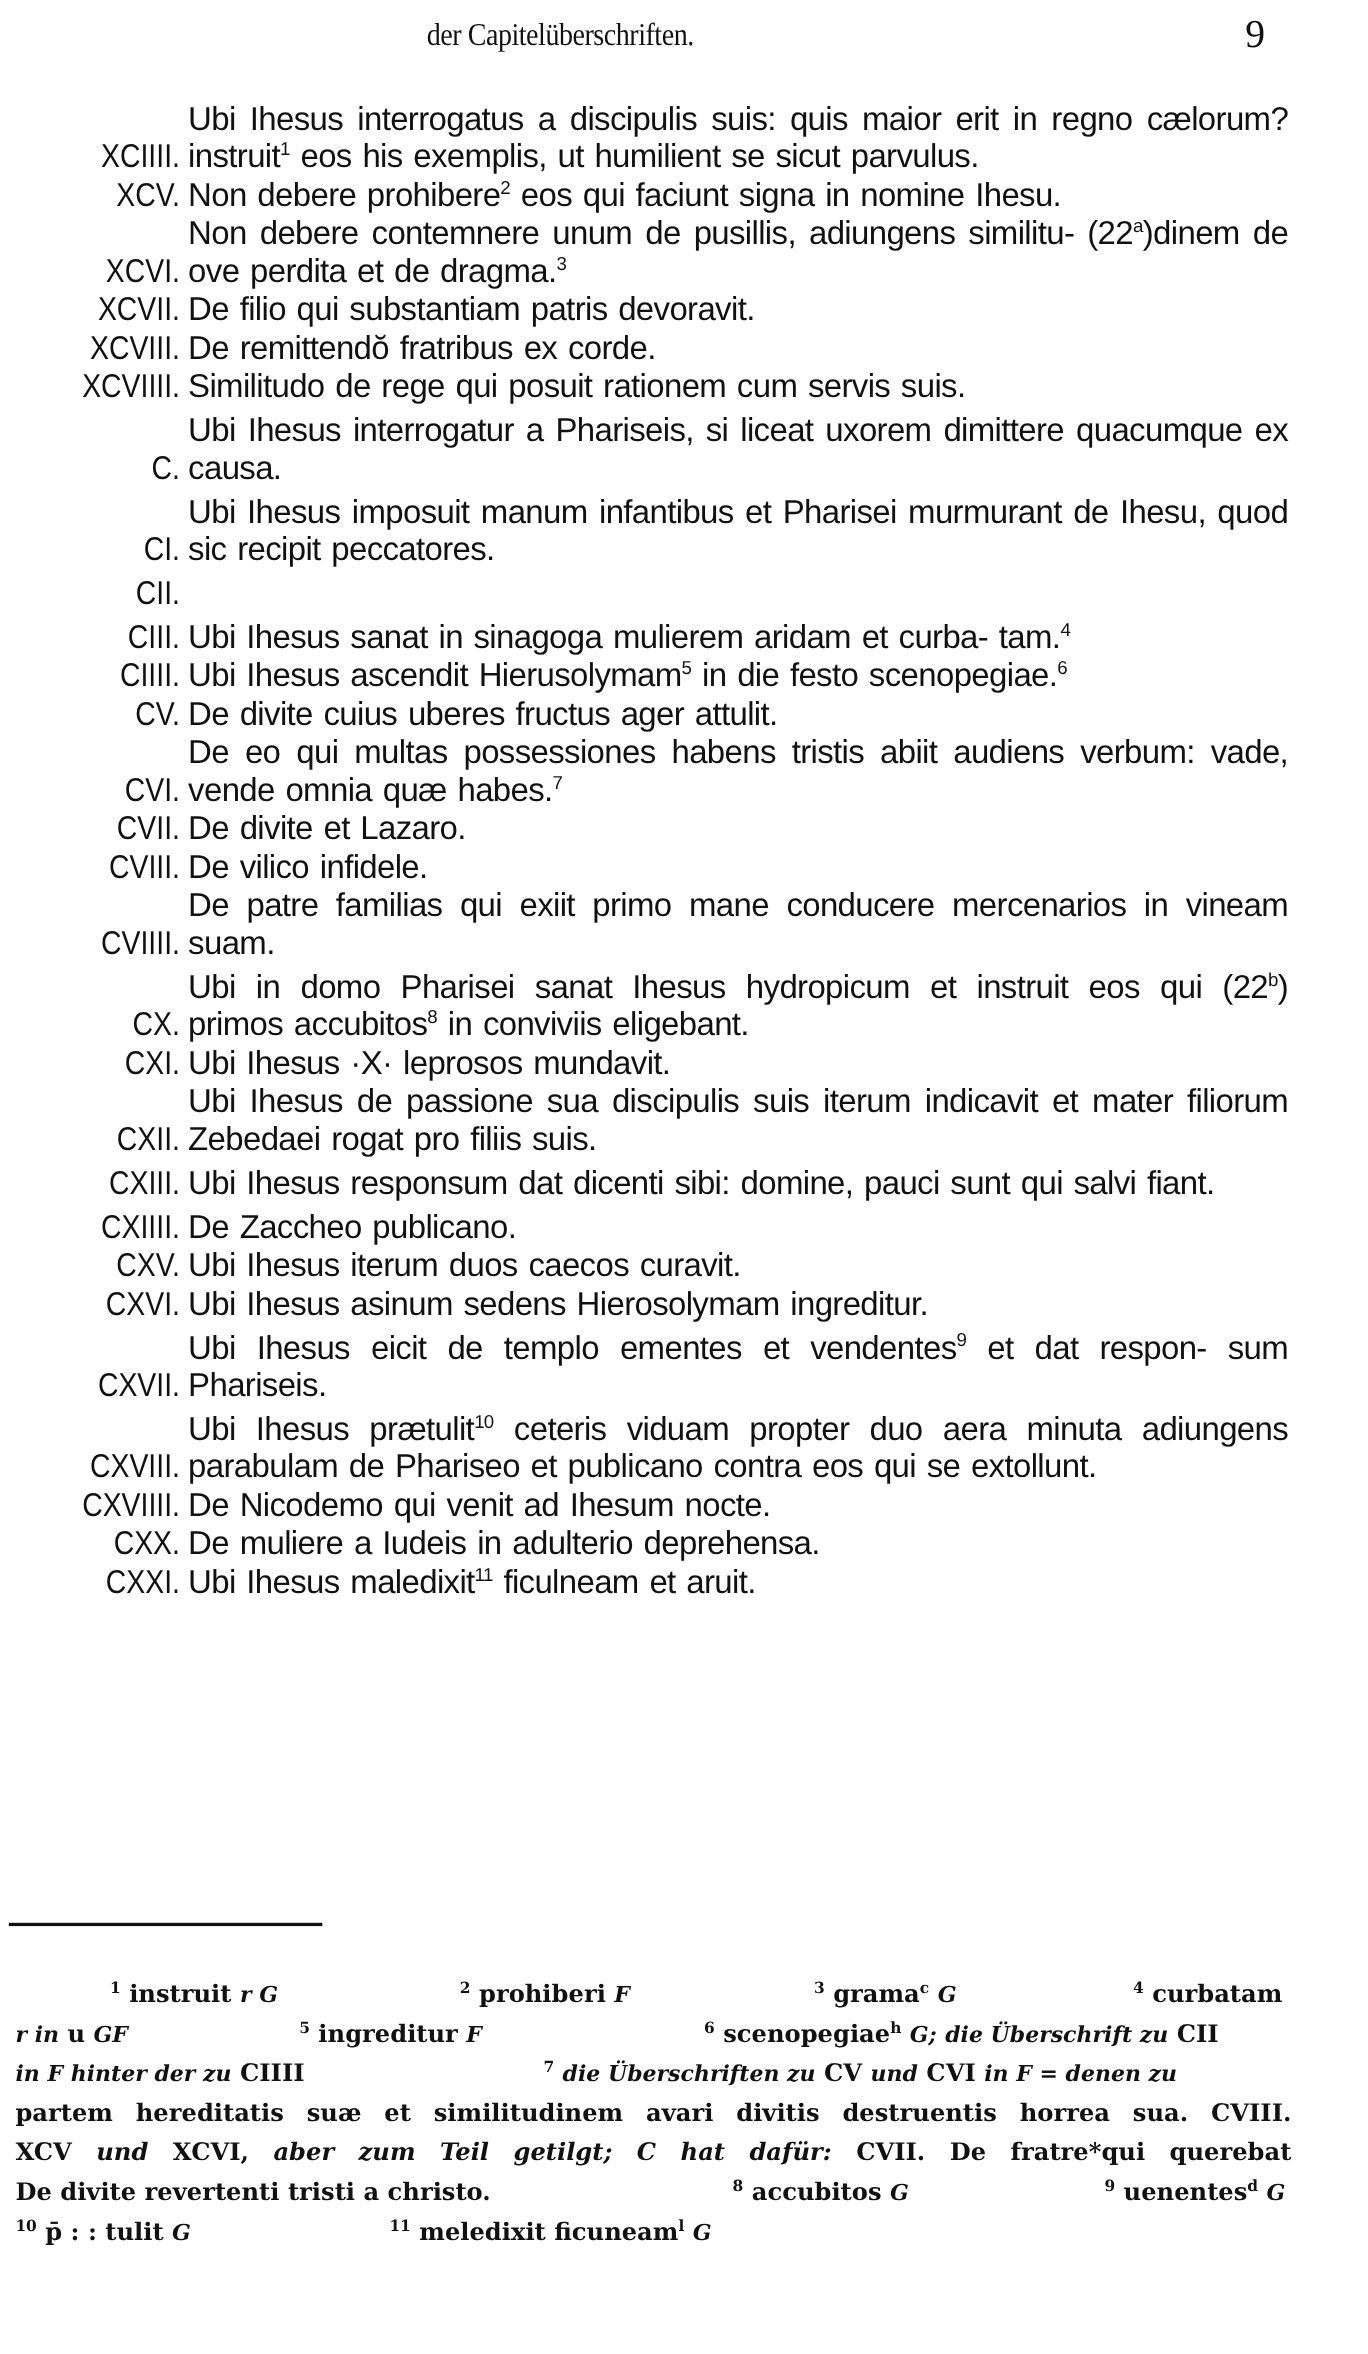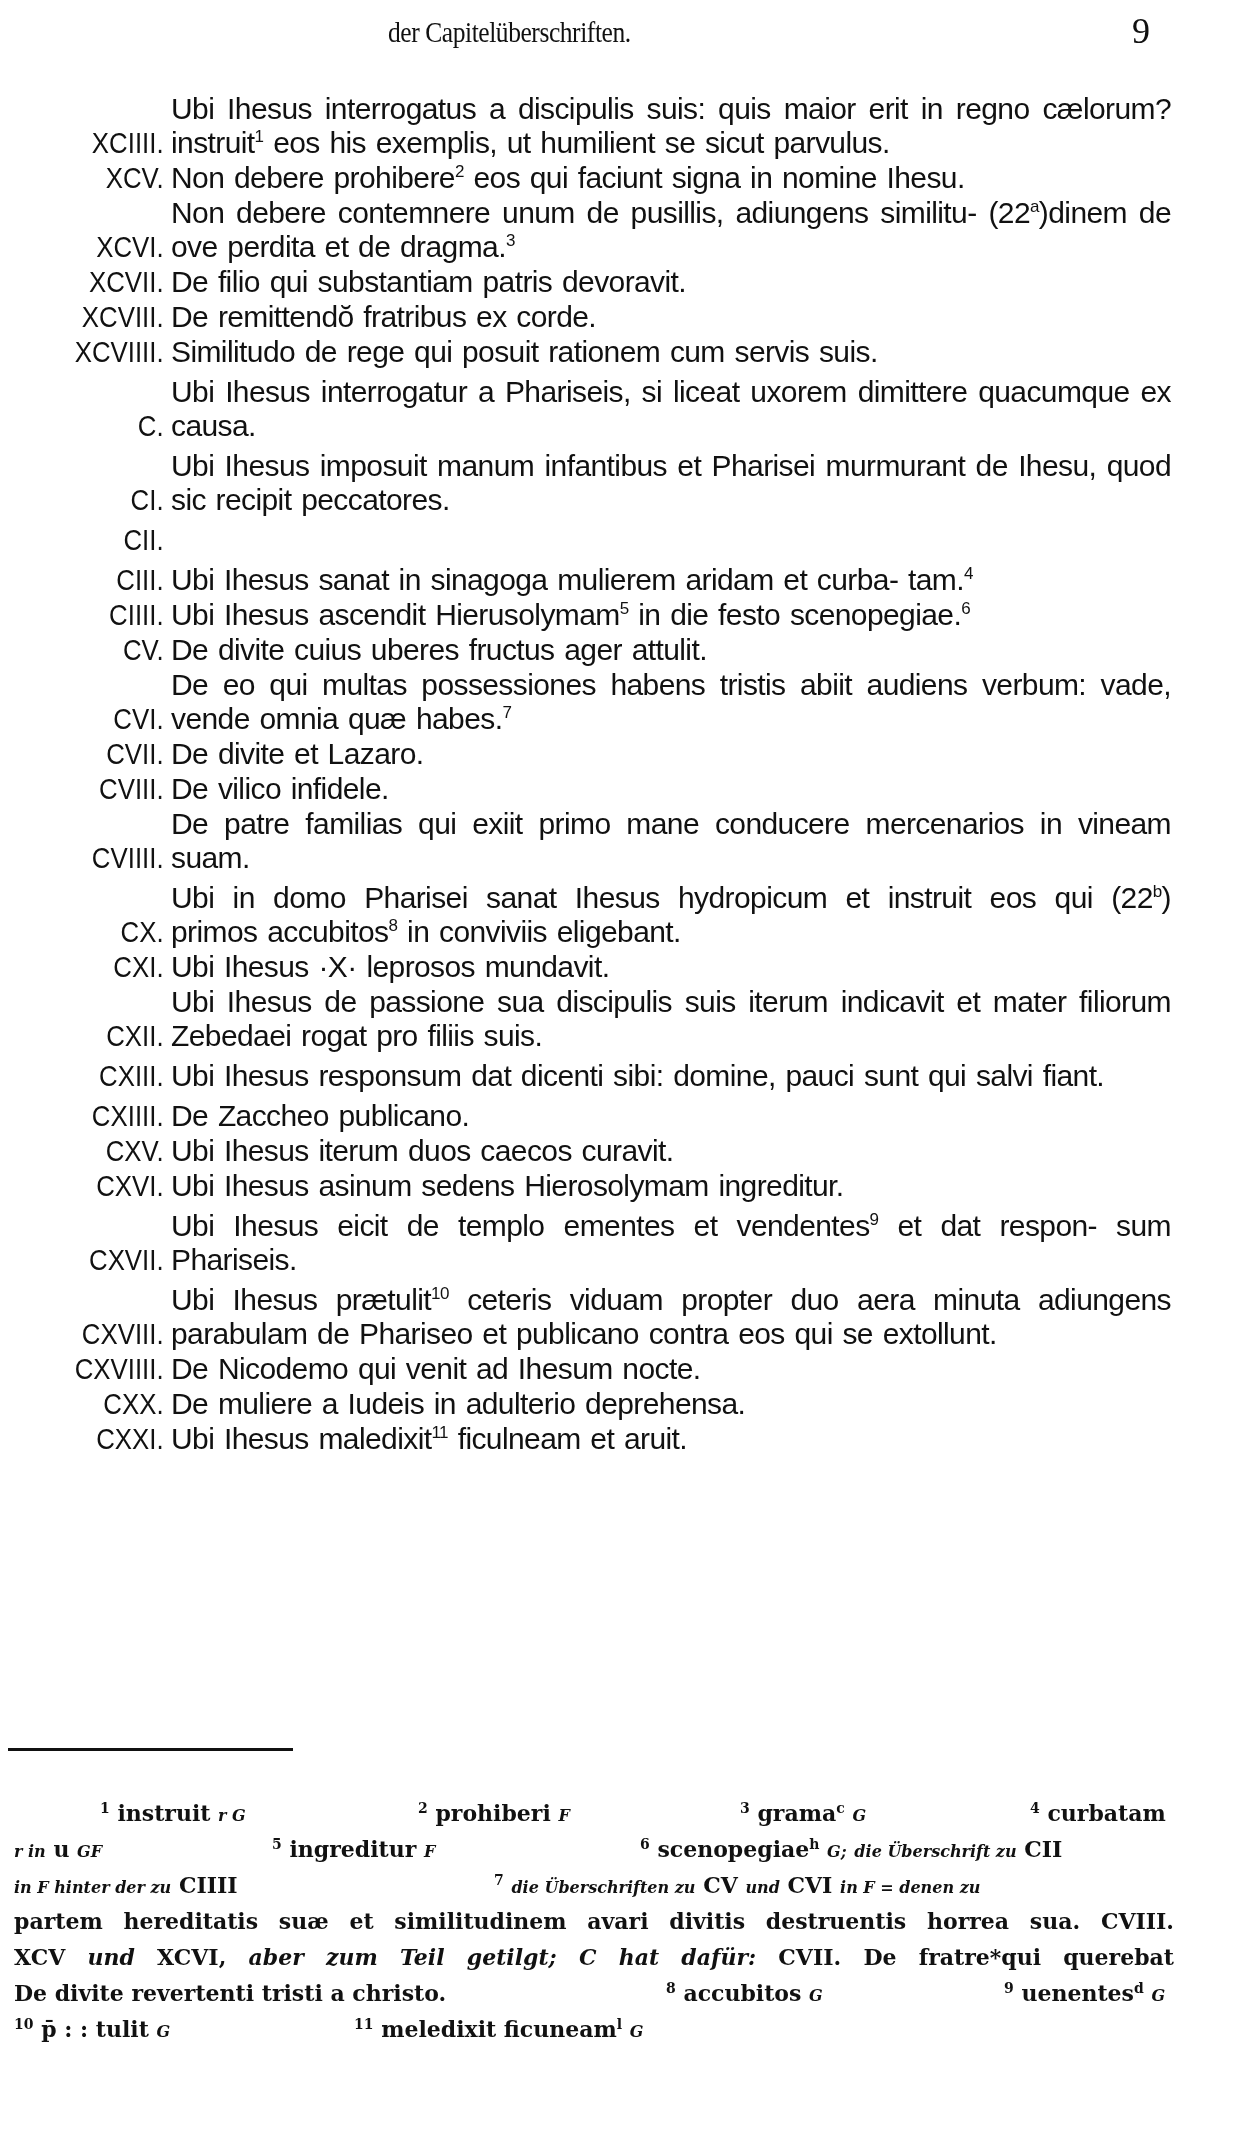--- a/index.html
+++ b/index.html
@@ -17,21 +17,21 @@
   .numeral { width: 163px; text-align: right; padding-right: 4px; flex: none; white-space: nowrap;
              transform: scaleX(0.86); transform-origin: right; }
   .heading-text { width: 1000px; text-align: justify; text-align-last: left; flex: none; padding-left: 4px;
                   letter-spacing: -0.6px; word-spacing: 2px; }
   sup { font-size: 17px; line-height: 0; vertical-align: 11px; }
   .rule { position: absolute; left: 8px; top: 1748px; width: 285px; height: 3px; background: #111; }
   .footnotes { position: absolute; left: 14px; top: 1795px; width: 1160px;
                font-family: "DejaVu Serif", serif; font-weight: bold; font-size: 22px; line-height: 36px; color: #111; }
   .fn-line { position: relative; height: 36px; white-space: nowrap; }
   .fn { position: absolute; top: 0; }
-  .fn i, .it { font-style: italic; font-weight: bold; font-size: 16px; }
+  .fn i, .it { font-style: italic; font-weight: bold; font-size: 20px; }
   .fn-num { font-size: 14px; vertical-align: 8px; line-height: 0; }
   .justify-line { text-align: justify; text-align-last: justify; width: 1160px; white-space: normal; height: 36px; overflow: hidden; }
 </style>
 </head>
 <body>
 
 <div class="page">
 
   <div class="running-head">
     <span class="running-title">der Capitelüberschriften.</span>

